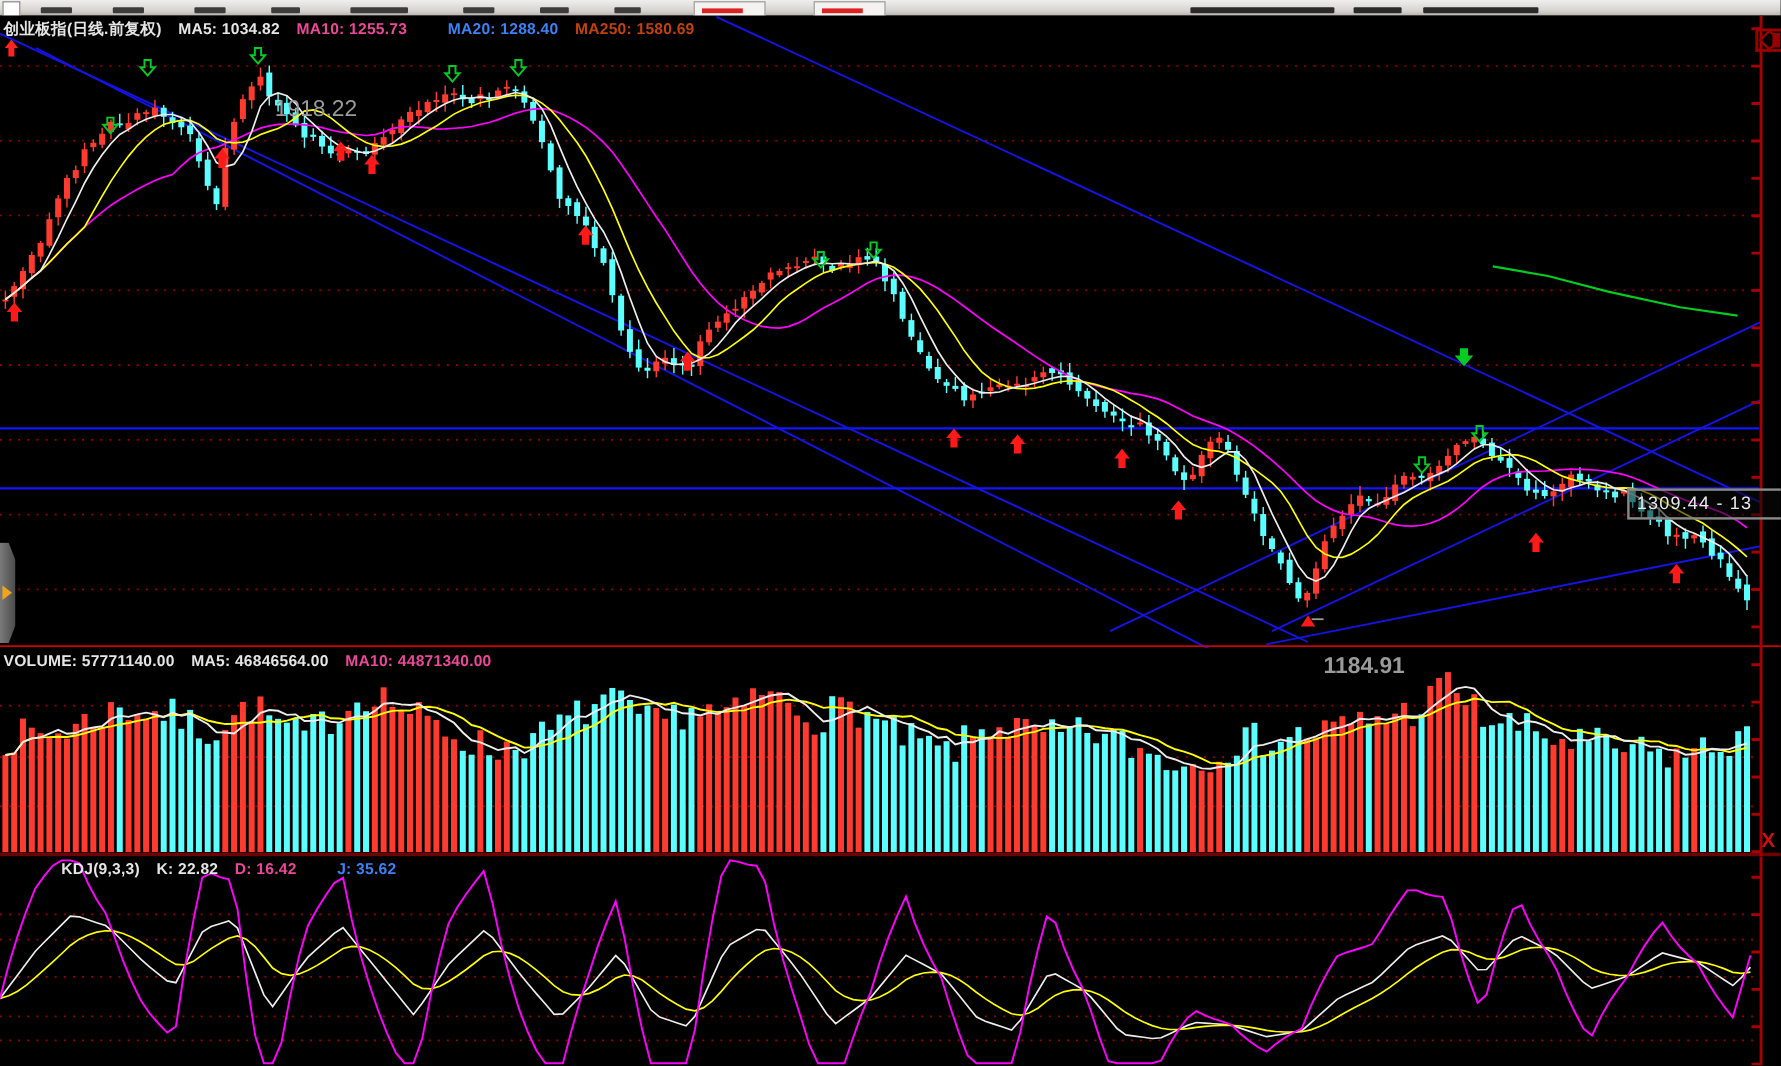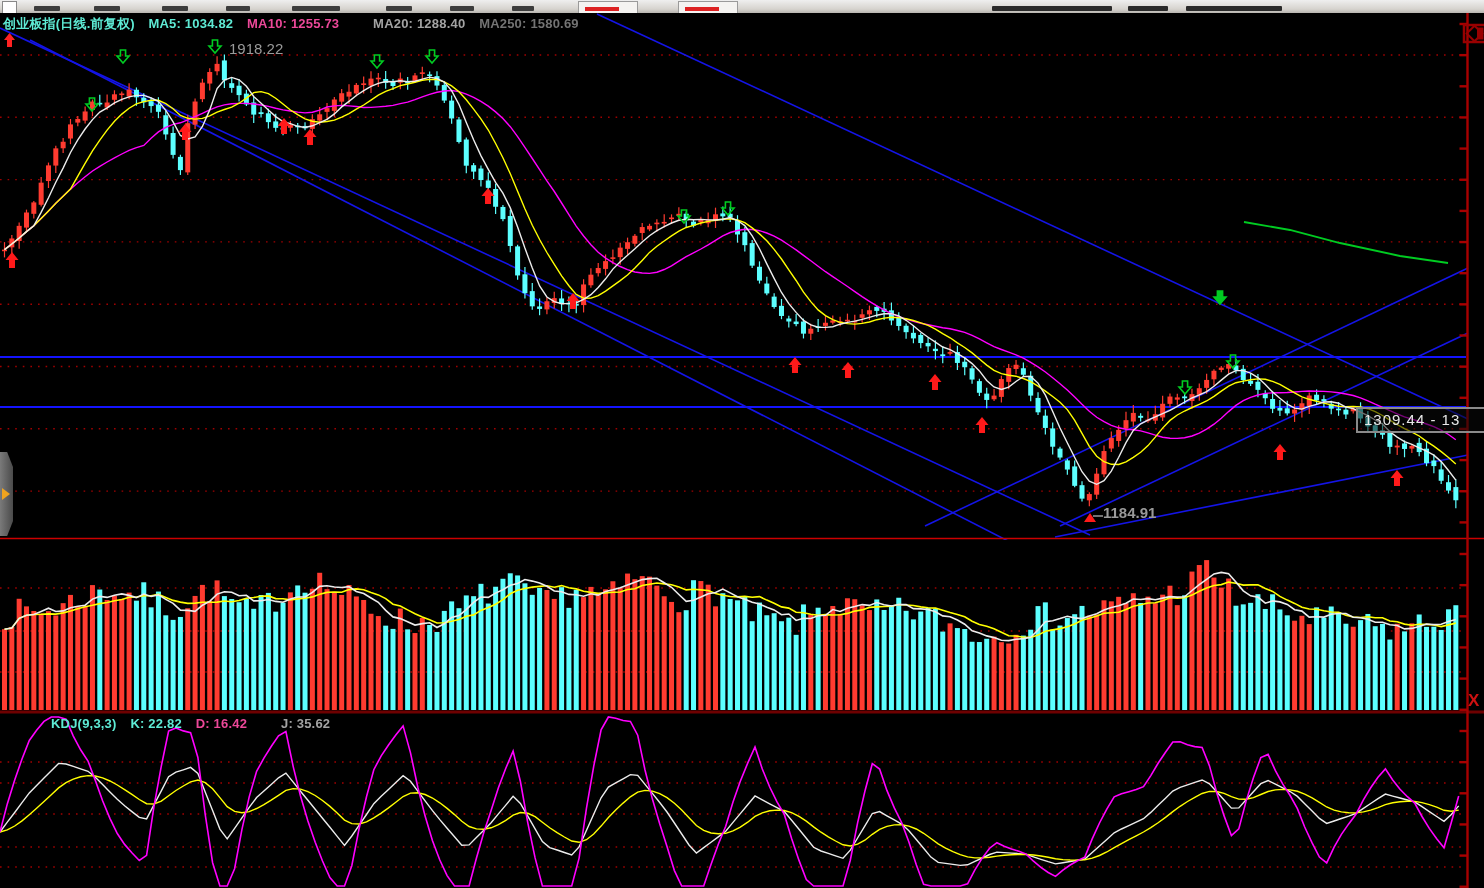--- a/index.html
+++ b/index.html
@@ -20,23 +20,23 @@
   #main-svg{top:0;}
   #vol-svg{top:527px;}
   #kdj-svg{top:701px;}
 
   .pane-header{position:absolute;left:3px;font-size:13px;font-weight:bold;letter-spacing:.2px;
     white-space:nowrap;z-index:5;}
   .pane-header span{margin-right:10px;}
   #title-row{top:2px;}
   #vol-header{top:530px;}
   #kdj-header{top:703px;margin-left:48px;}
-  .t-white{color:#5eead4;} .t-yellow{color:#ec4899;} .t-magenta{color:#a3a3a3;padding-left:20px;} .t-green{color:#737373;}
-
-  .price-label{position:absolute;color:#9a9a9a;font-size:15px;z-index:4;white-space:nowrap;}
+  .t-white{color:#e5e5e5;} .t-yellow{color:#ec4899;} .t-magenta{color:#3b82f6;padding-left:20px;} .t-green{color:#c2410c;}
+
+  .price-label{position:absolute;color:#9a9a9a;font-size:19px;z-index:4;white-space:nowrap;margin-top:41px;}
   #high-label{left:229px;top:27px;}
   #low-label{left:1103px;top:491px;font-weight:bold;}
 
   #range-tooltip{position:absolute;left:1356px;top:394px;width:140px;height:22px;z-index:6;
     background:rgba(10,10,10,.55);border:2px solid #8a8a8a;color:#e8e8e8;font-size:15px;
     line-height:22px;padding-left:6px;letter-spacing:1px;}
 
   #corner-icons{position:absolute;right:22px;top:8px;z-index:6;display:flex;gap:8px;}
   #close-x{position:absolute;left:1468px;top:678px;color:#cc1111;font-size:17px;font-weight:bold;z-index:7;}
 
@@ -772,20 +772,25 @@
       <span class="t-white">创业板指(日线.前复权)</span>
       <svg width="13" height="15" style="vertical-align:-3px">
         <path d="M6.5,0 L12,7 L9,7 L9,14 L4,14 L4,7 L1,7 Z" fill="#ff2222"></path>
       </svg>
       <span class="t-white">MA5: 1034.82</span>
       <span class="t-yellow">MA10: 1255.73</span>
       <span class="t-magenta">MA20: 1288.40</span>
       <span class="t-green">MA250: 1580.69</span>
     </div>
 
+    <div class="pane-header" id="vol-header">
+      <span class="t-white">VOLUME: 57771140.00</span>
+      <span class="t-white">MA5: 46846564.00</span>
+      <span class="t-yellow">MA10: 44871340.00</span>
+    </div>
 
     <div class="pane-header" id="kdj-header">
       <span class="t-white">KDJ(9,3,3)</span>
       <span class="t-white">K: 22.82</span>
       <span class="t-yellow">D: 16.42</span>
       <span class="t-magenta">J: 35.62</span>
     </div>
 
     <div class="price-label" id="high-label">1918.22</div>
     <div class="price-label" id="low-label">1184.91</div>

